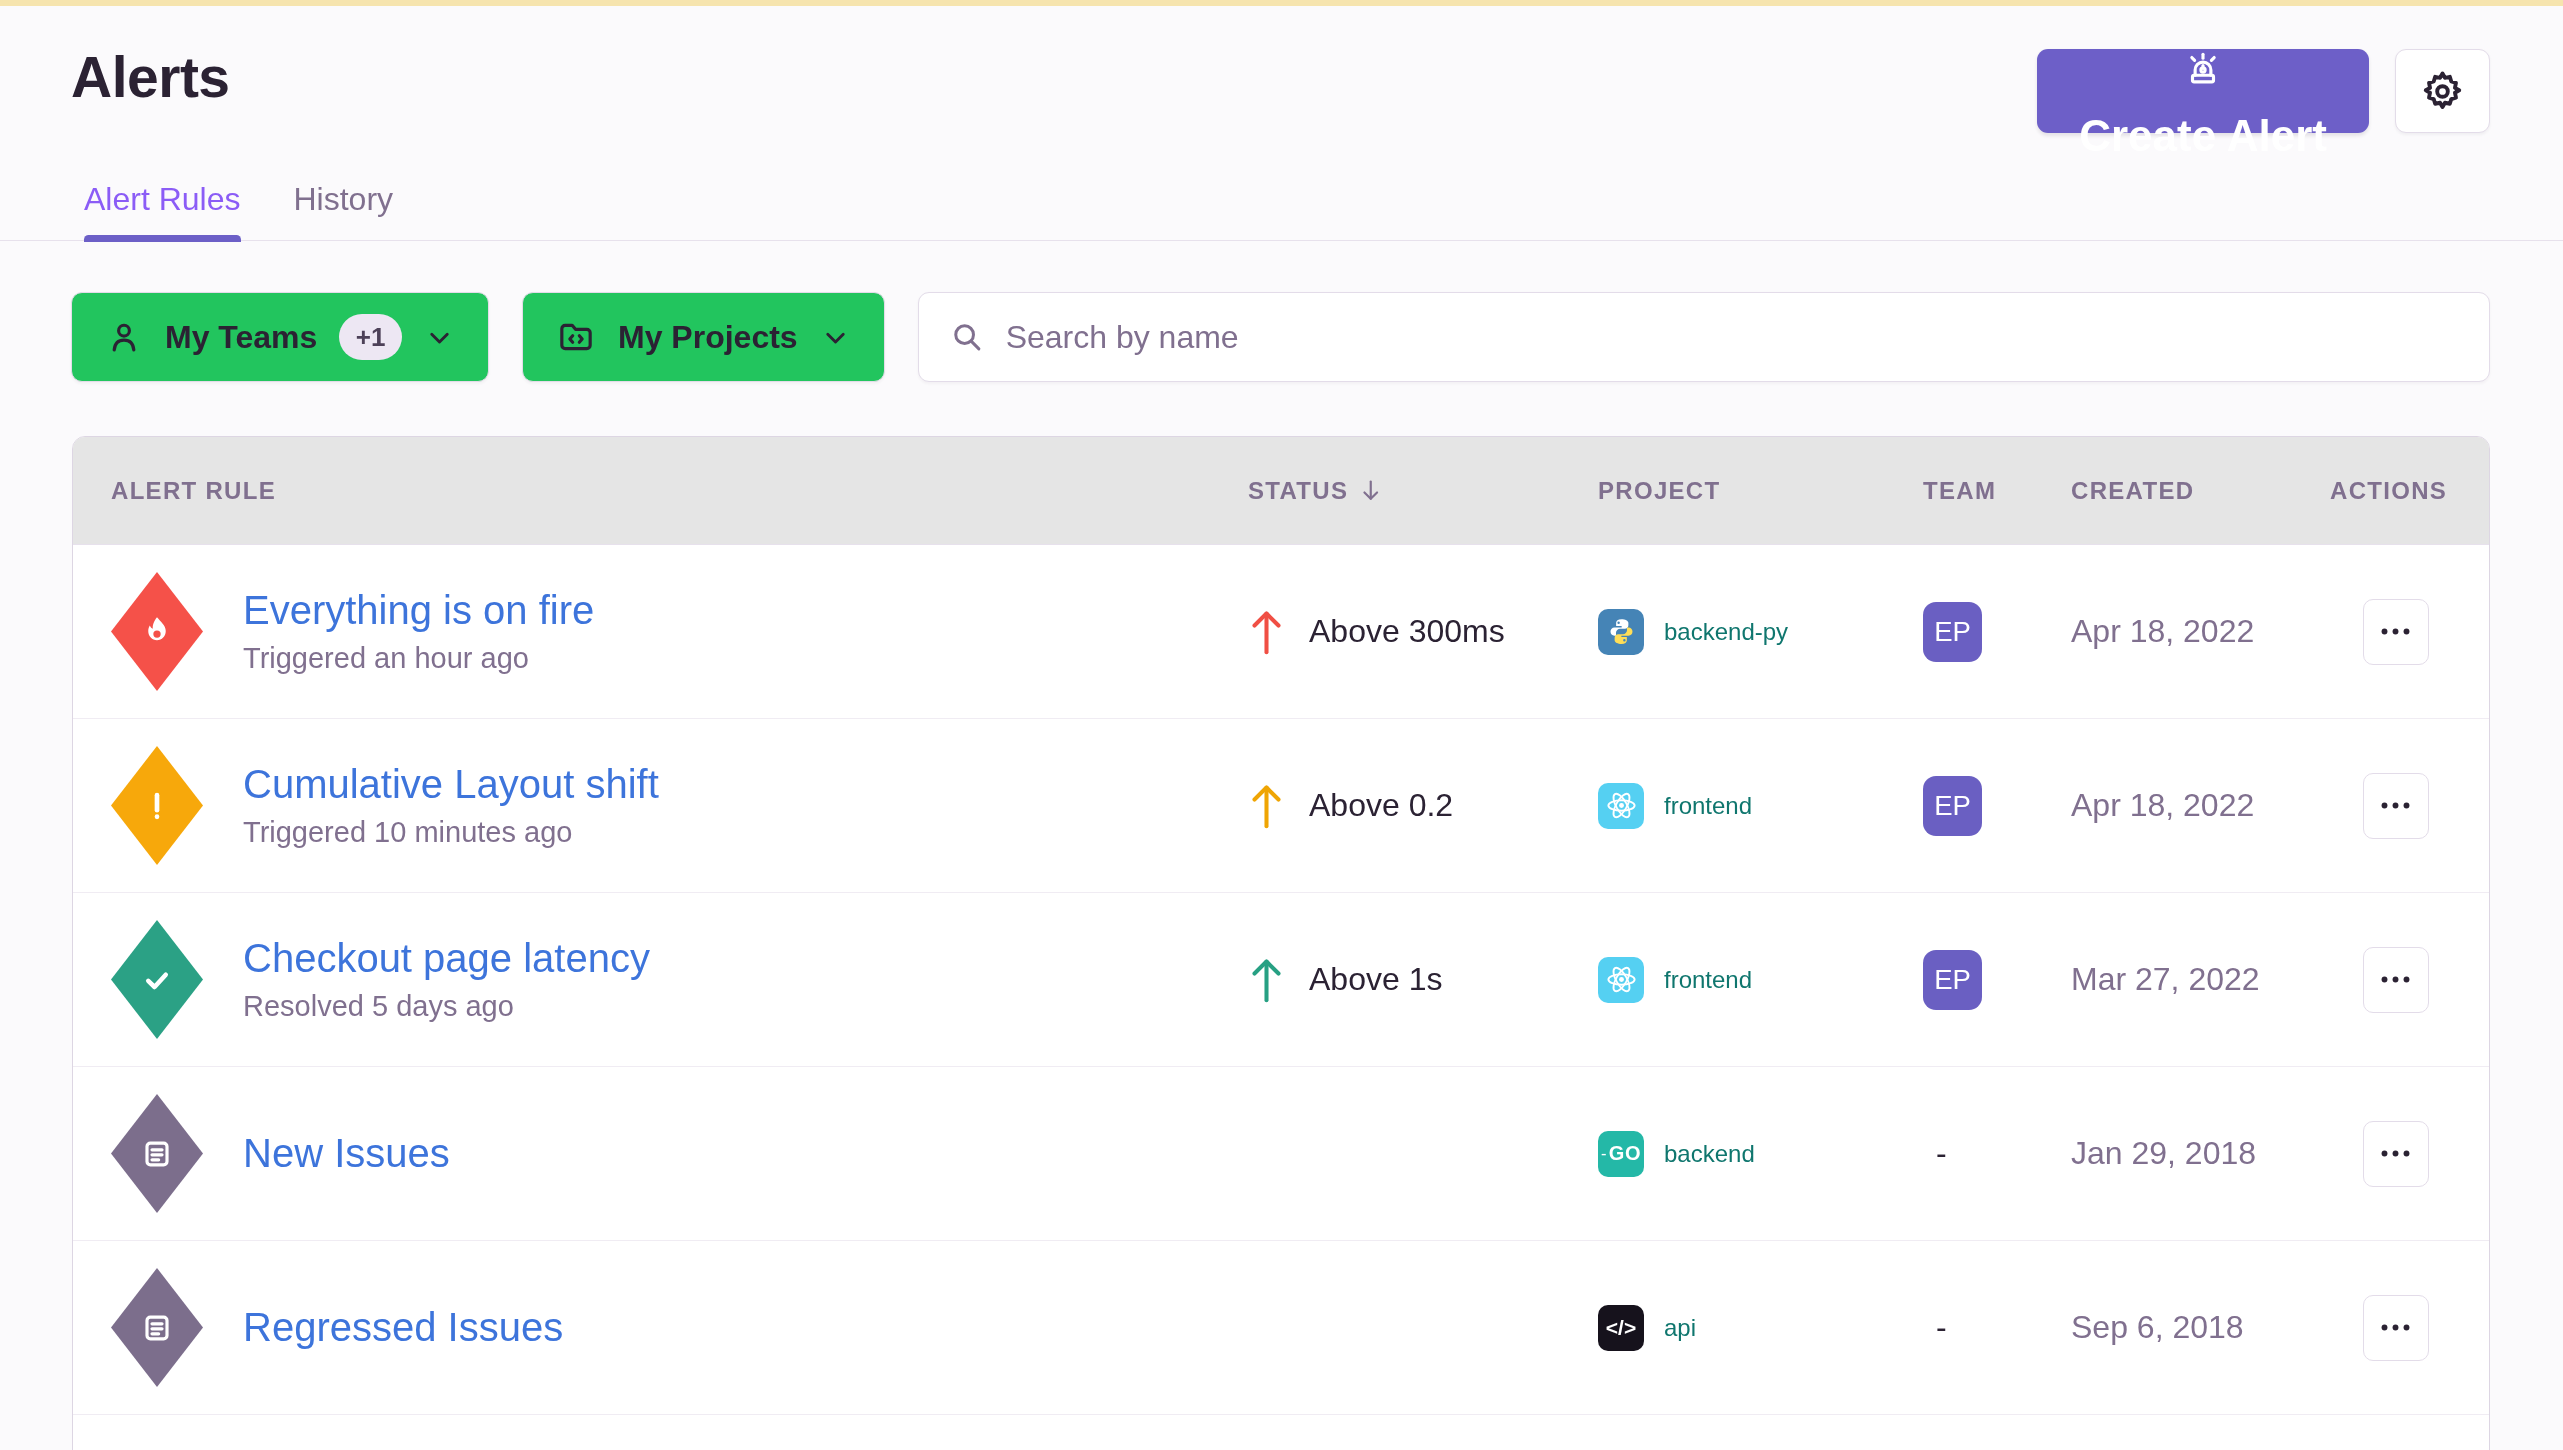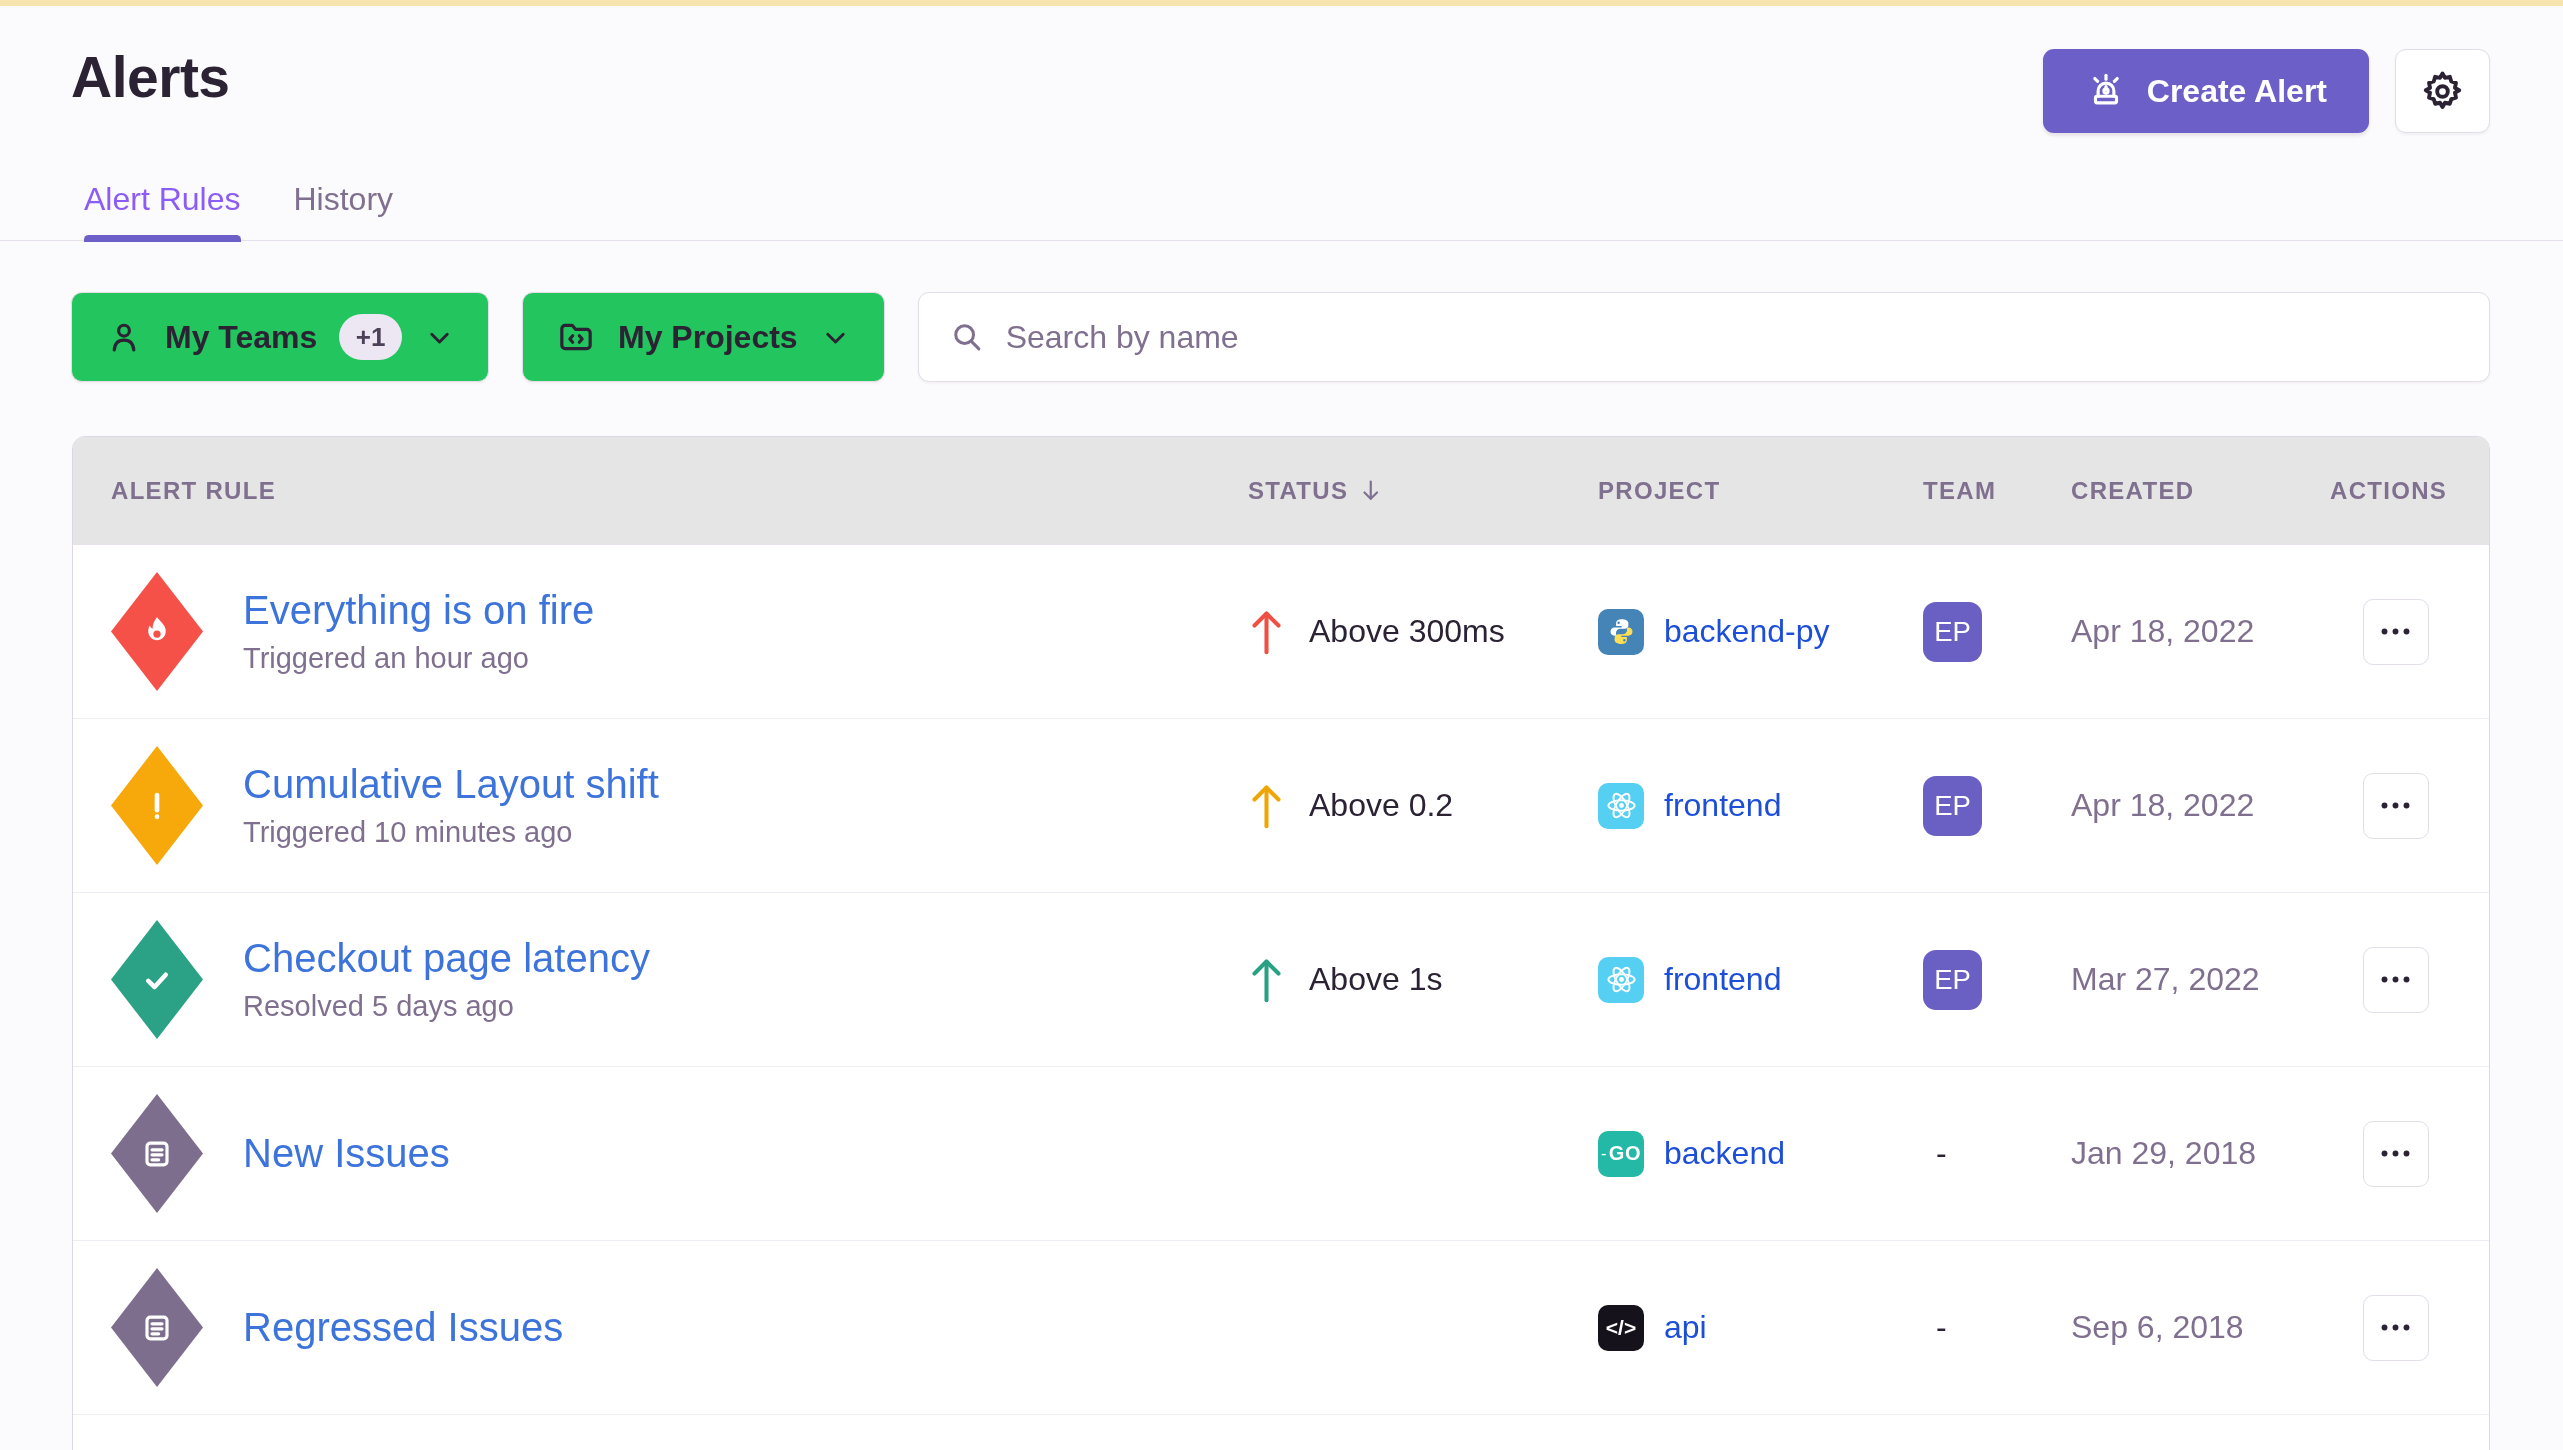--- a/index.html
+++ b/index.html
@@ -10,22 +10,23 @@
   }
   .top-stripe { height:5.5px; background:#F6E4AE; }
 
   
   .header { display:flex; justify-content:space-between; align-items:flex-start; padding:38px 73px 0 71px; }
   .page-title { font-size:57px; font-weight:800; color:#2B2233; letter-spacing:-0.5px; }
   .header-actions { display:flex; gap:26px; margin-top:5.5px; }
   .btn-create {
     display:flex; align-items:center; gap:20px; height:84px; padding:0 42px;
     background:#6D5FC8; border:none; border-radius:11px; color:#fff;
-    font-size:32px; font-weight:600; font-family:"Liberation Sans", sans-serif; cursor:pointer;
+    font-size:44px; font-weight:600; font-family:"Liberation Sans", sans-serif; cursor:pointer;
     box-shadow:0 2.7px 3.7px rgba(43,34,51,0.10);
+    flex-direction:column;
   }
   .btn-settings {
     width:95px; height:84px; background:#fff; border:1.8px solid #E3DCE9; border-radius:11px;
     display:flex; align-items:center; justify-content:center; cursor:pointer;
     box-shadow:0 1.8px 2.7px rgba(43,34,51,0.05);
   }
 
   
   .tabs { display:flex; gap:53px; padding:0 71px; margin-top:48px; border-bottom:1.8px solid #E7E1EC; }
   .tab { font-size:32px; padding-bottom:22px; position:relative; cursor:pointer; }
@@ -102,21 +103,21 @@
   .tile {
     width:46px; height:46px; border-radius:10px; flex:0 0 46px;
     display:flex; align-items:center; justify-content:center;
     color:#fff; font-weight:700;
   }
   .tile.python { background:#4584B6; }
   .tile.react  { background:#55D0F2; }
   .tile.go     { background:#24B8A7; font-size:20px; letter-spacing:0.5px; }
   .tile.code   { background:#16121C; font-size:21px; }
   .go-dash { font-size:16.5px; margin-right:1.8px; font-weight:400; }
-  .project-link { font-size:32px; color:#1d4ed8; cursor:pointer; }
+  .project-link { font-size:24px; color:#0f766e; cursor:pointer; }
 
   
   .team-badge {
     width:59px; height:60px; border-radius:13px; background:#6A5FC2;
     display:flex; align-items:center; justify-content:center;
     color:#fff; font-size:27.5px; font-weight:500;
   }
   .team-none { font-size:32px; color:#2B2233; padding-left:13px; }
 
   

